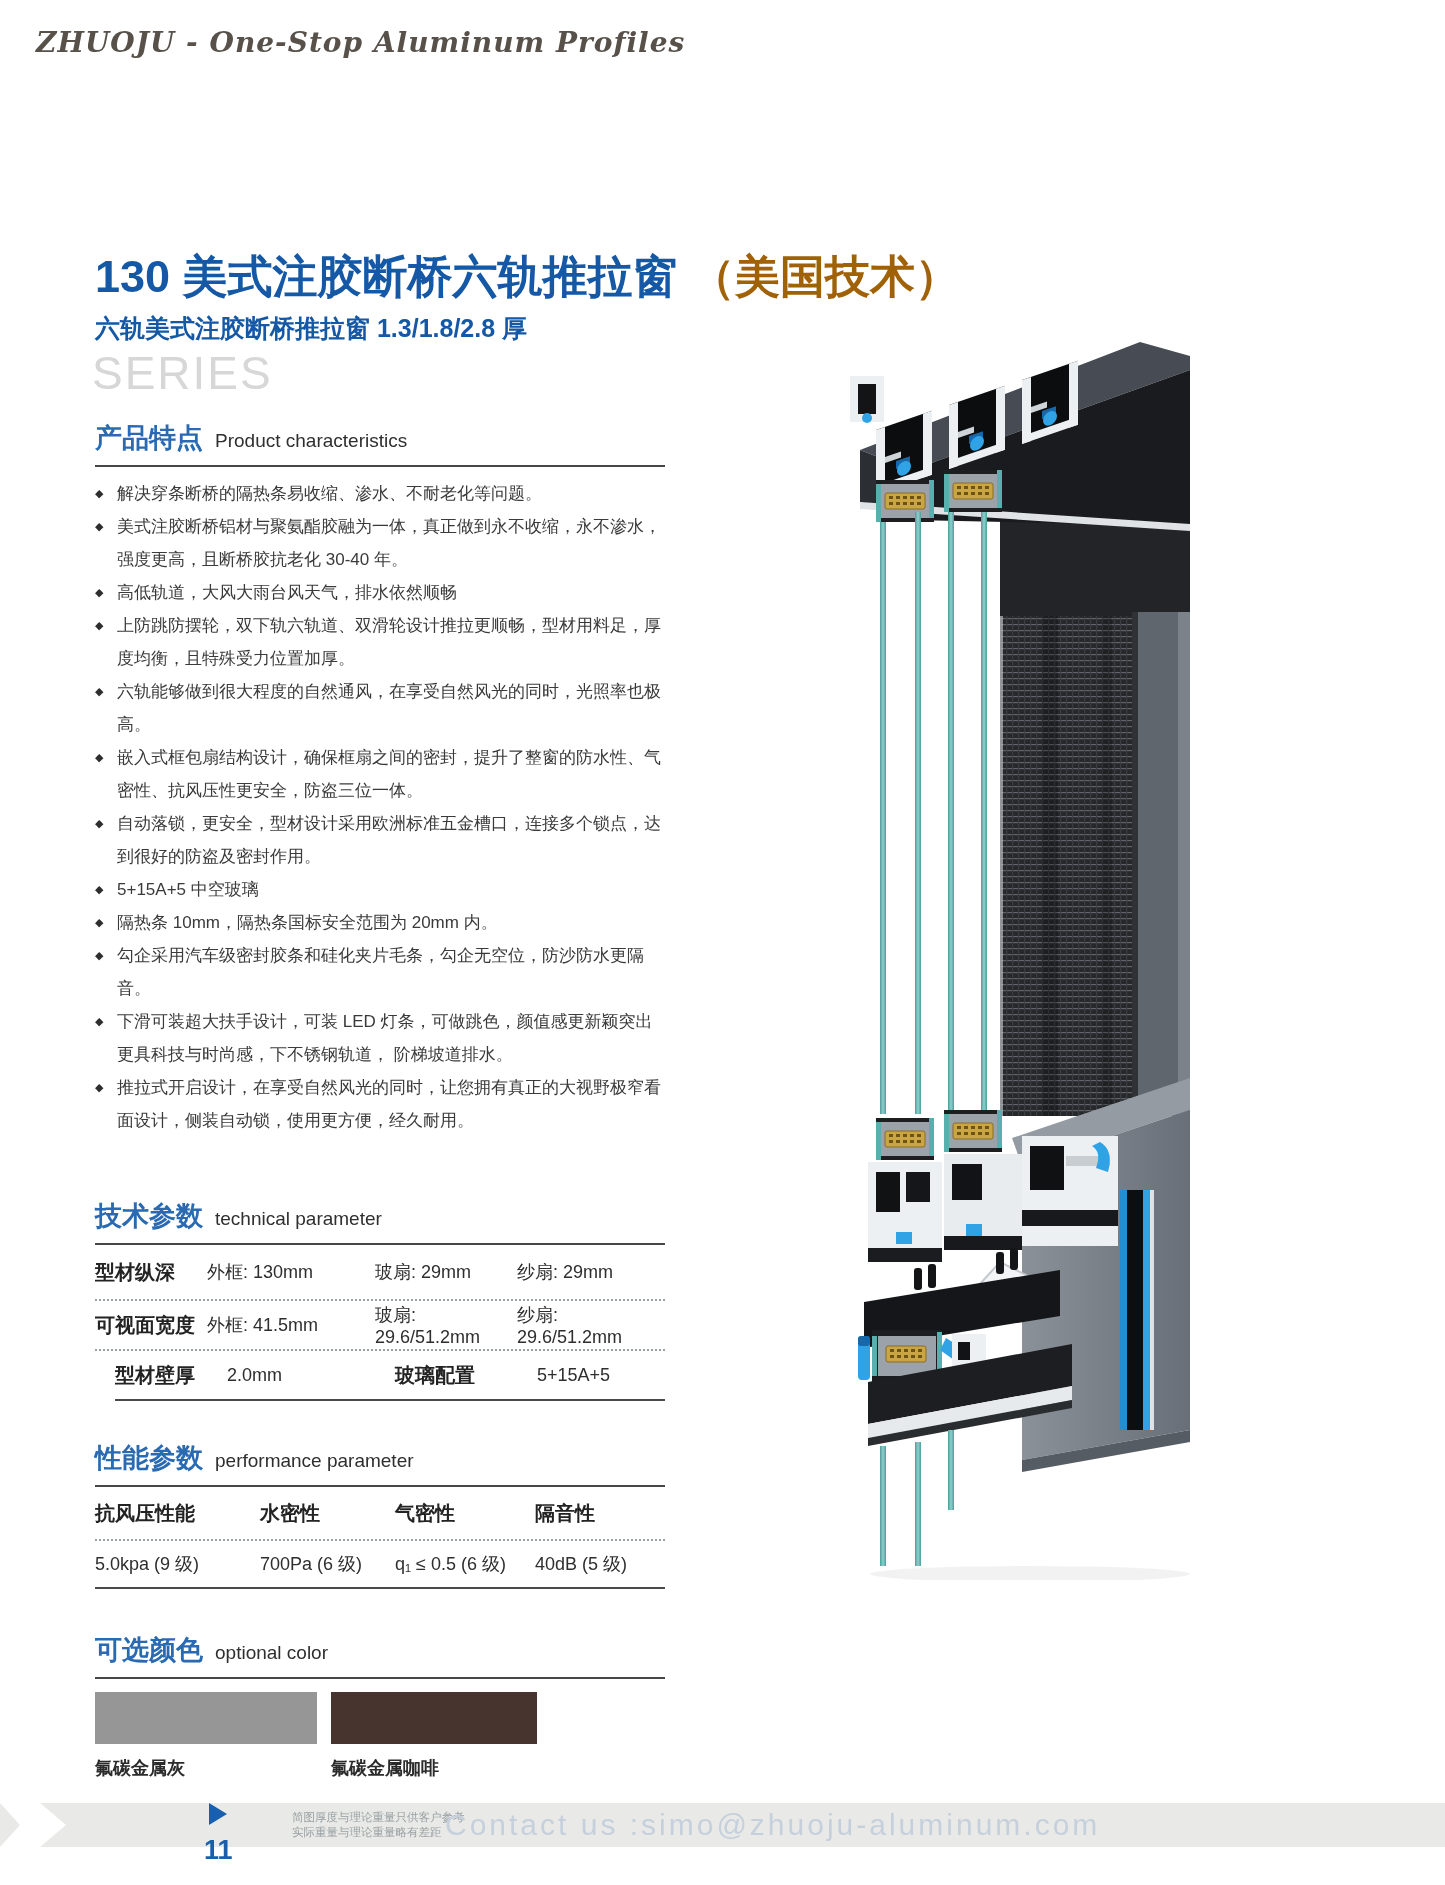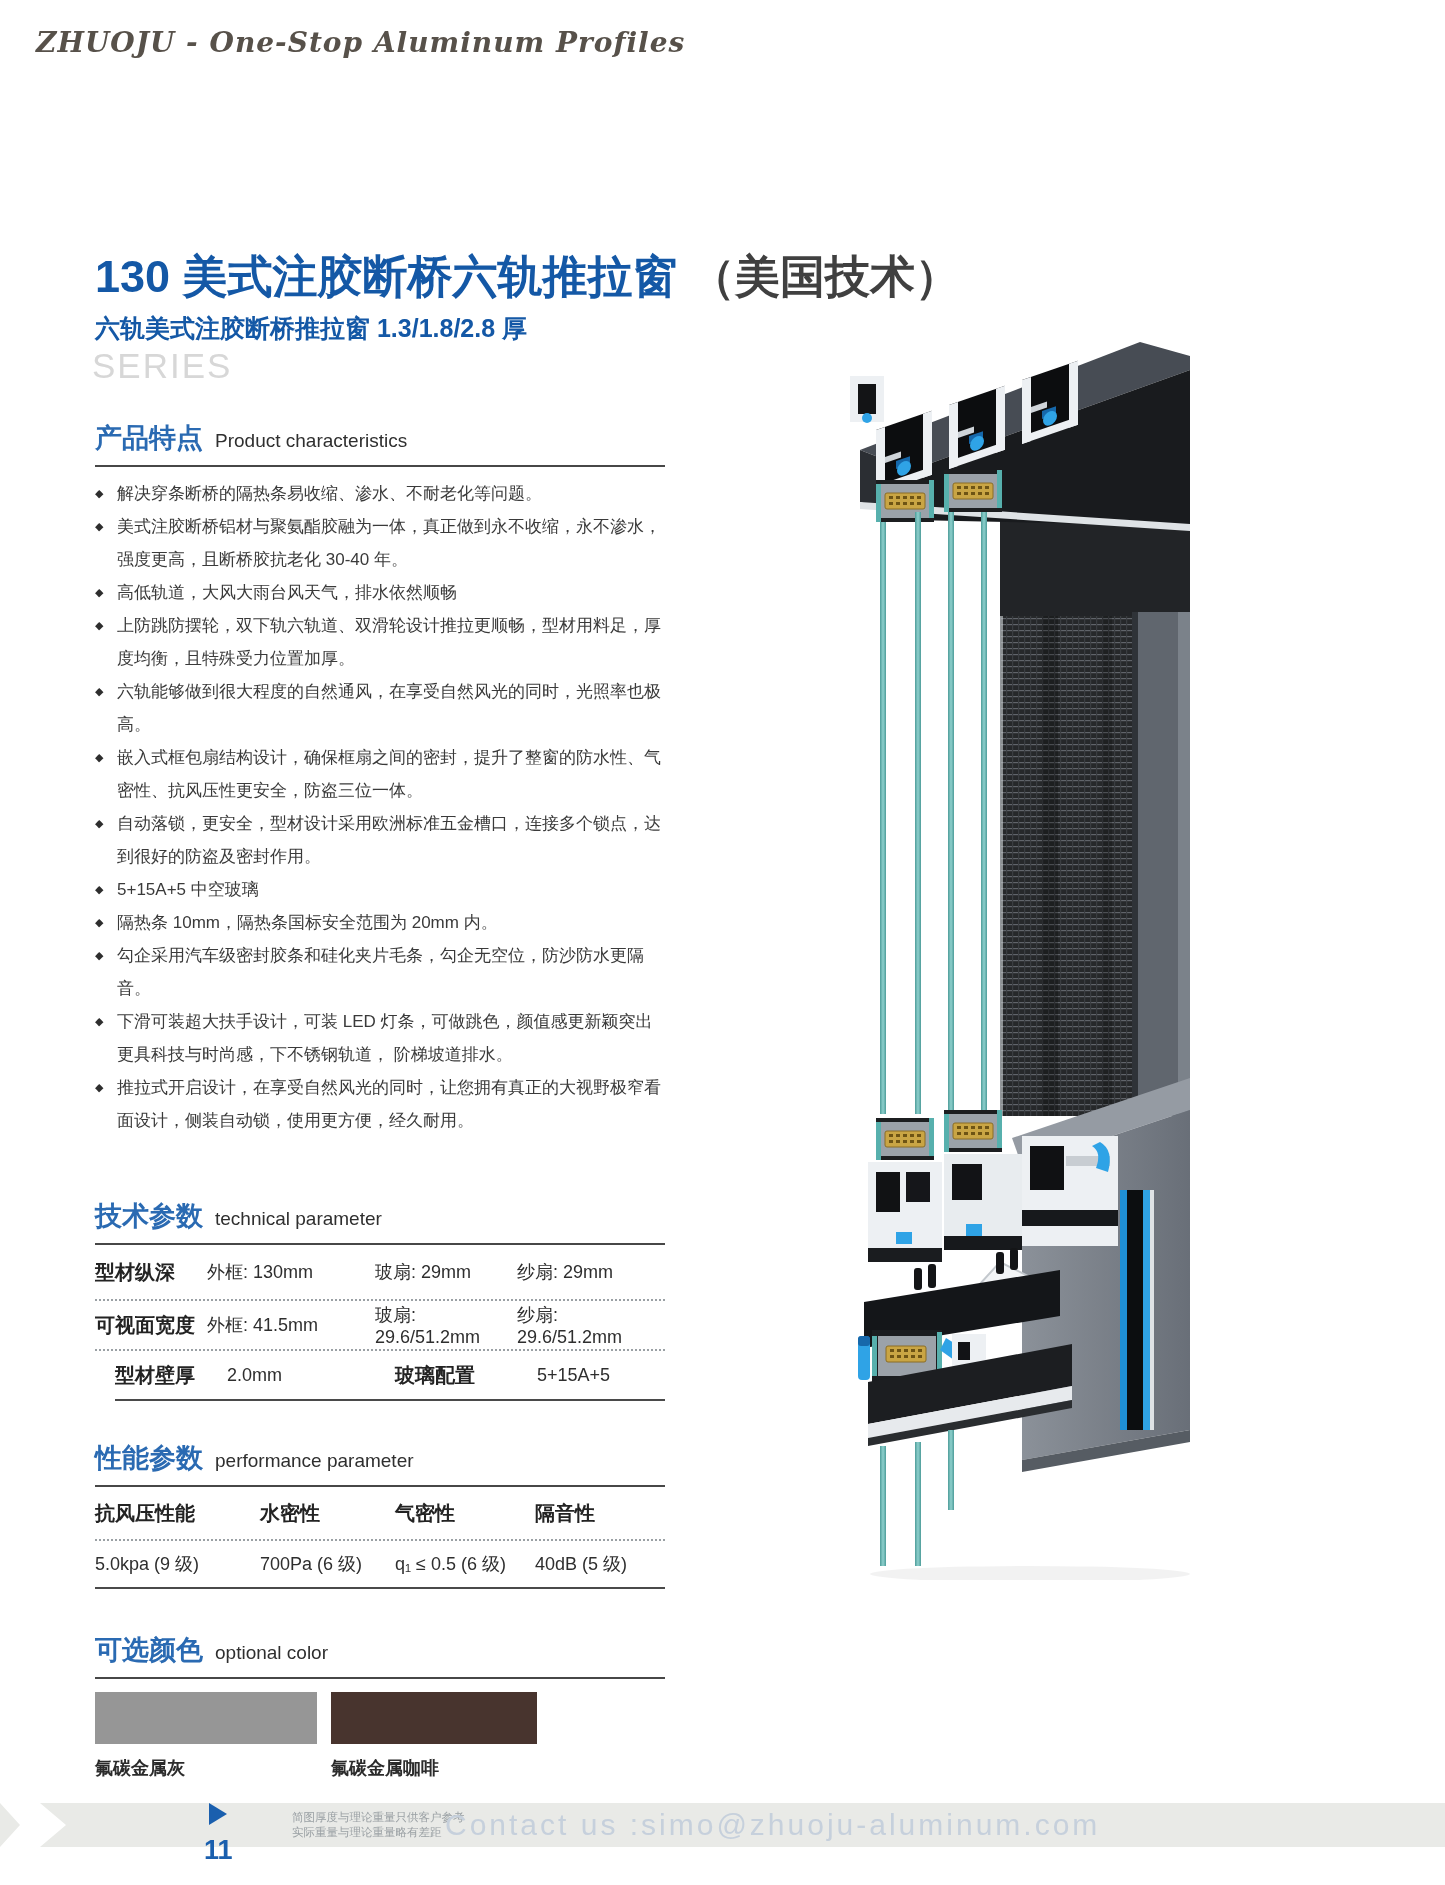--- a/index.html
+++ b/index.html
@@ -10,23 +10,23 @@
   .logo{position:absolute;left:36px;top:18px;}
   .logo-row{display:flex;align-items:flex-start;gap:10px;}
   .logo-mark{width:62px;height:62px;}
   .logo-text{font-size:54px;font-weight:700;color:#57514a;letter-spacing:6px;line-height:62px;}
   .reg{font-size:16px;vertical-align:28px;letter-spacing:0;}
   .tagline{margin-top:8px;font-family:"DejaVu Serif","Liberation Serif",serif;
            font-style:italic;font-weight:700;font-size:28px;color:#57514a;letter-spacing:1px;}
 
   
   .title{position:absolute;left:95px;top:247px;font-size:45px;font-weight:700;color:#1458a6;white-space:nowrap;}
-  .title .red{color:#404040;}
+  .title .red{color:#a16207;}
   .subtitle{position:absolute;left:95px;top:312px;font-size:25px;font-weight:700;color:#1458a6;}
-  .series{position:absolute;left:92px;top:346px;font-size:35px;font-weight:500;color:#d7d7d7;letter-spacing:2px;}
+  .series{position:absolute;left:92px;top:346px;font-size:46px;font-weight:500;color:#d7d7d7;letter-spacing:2px;}
 
   
   .sec{position:absolute;left:95px;width:570px;}
   .sec-head{display:flex;align-items:baseline;gap:12px;}
   .sec-head .zh{font-size:27px;font-weight:600;color:#2a6ab2;}
   .sec-head .en{font-size:19px;color:#2f2f2f;}
   .rule{border-bottom:2px solid #474747;margin-top:9px;}
 
   
   .sec-product{top:420px;}

